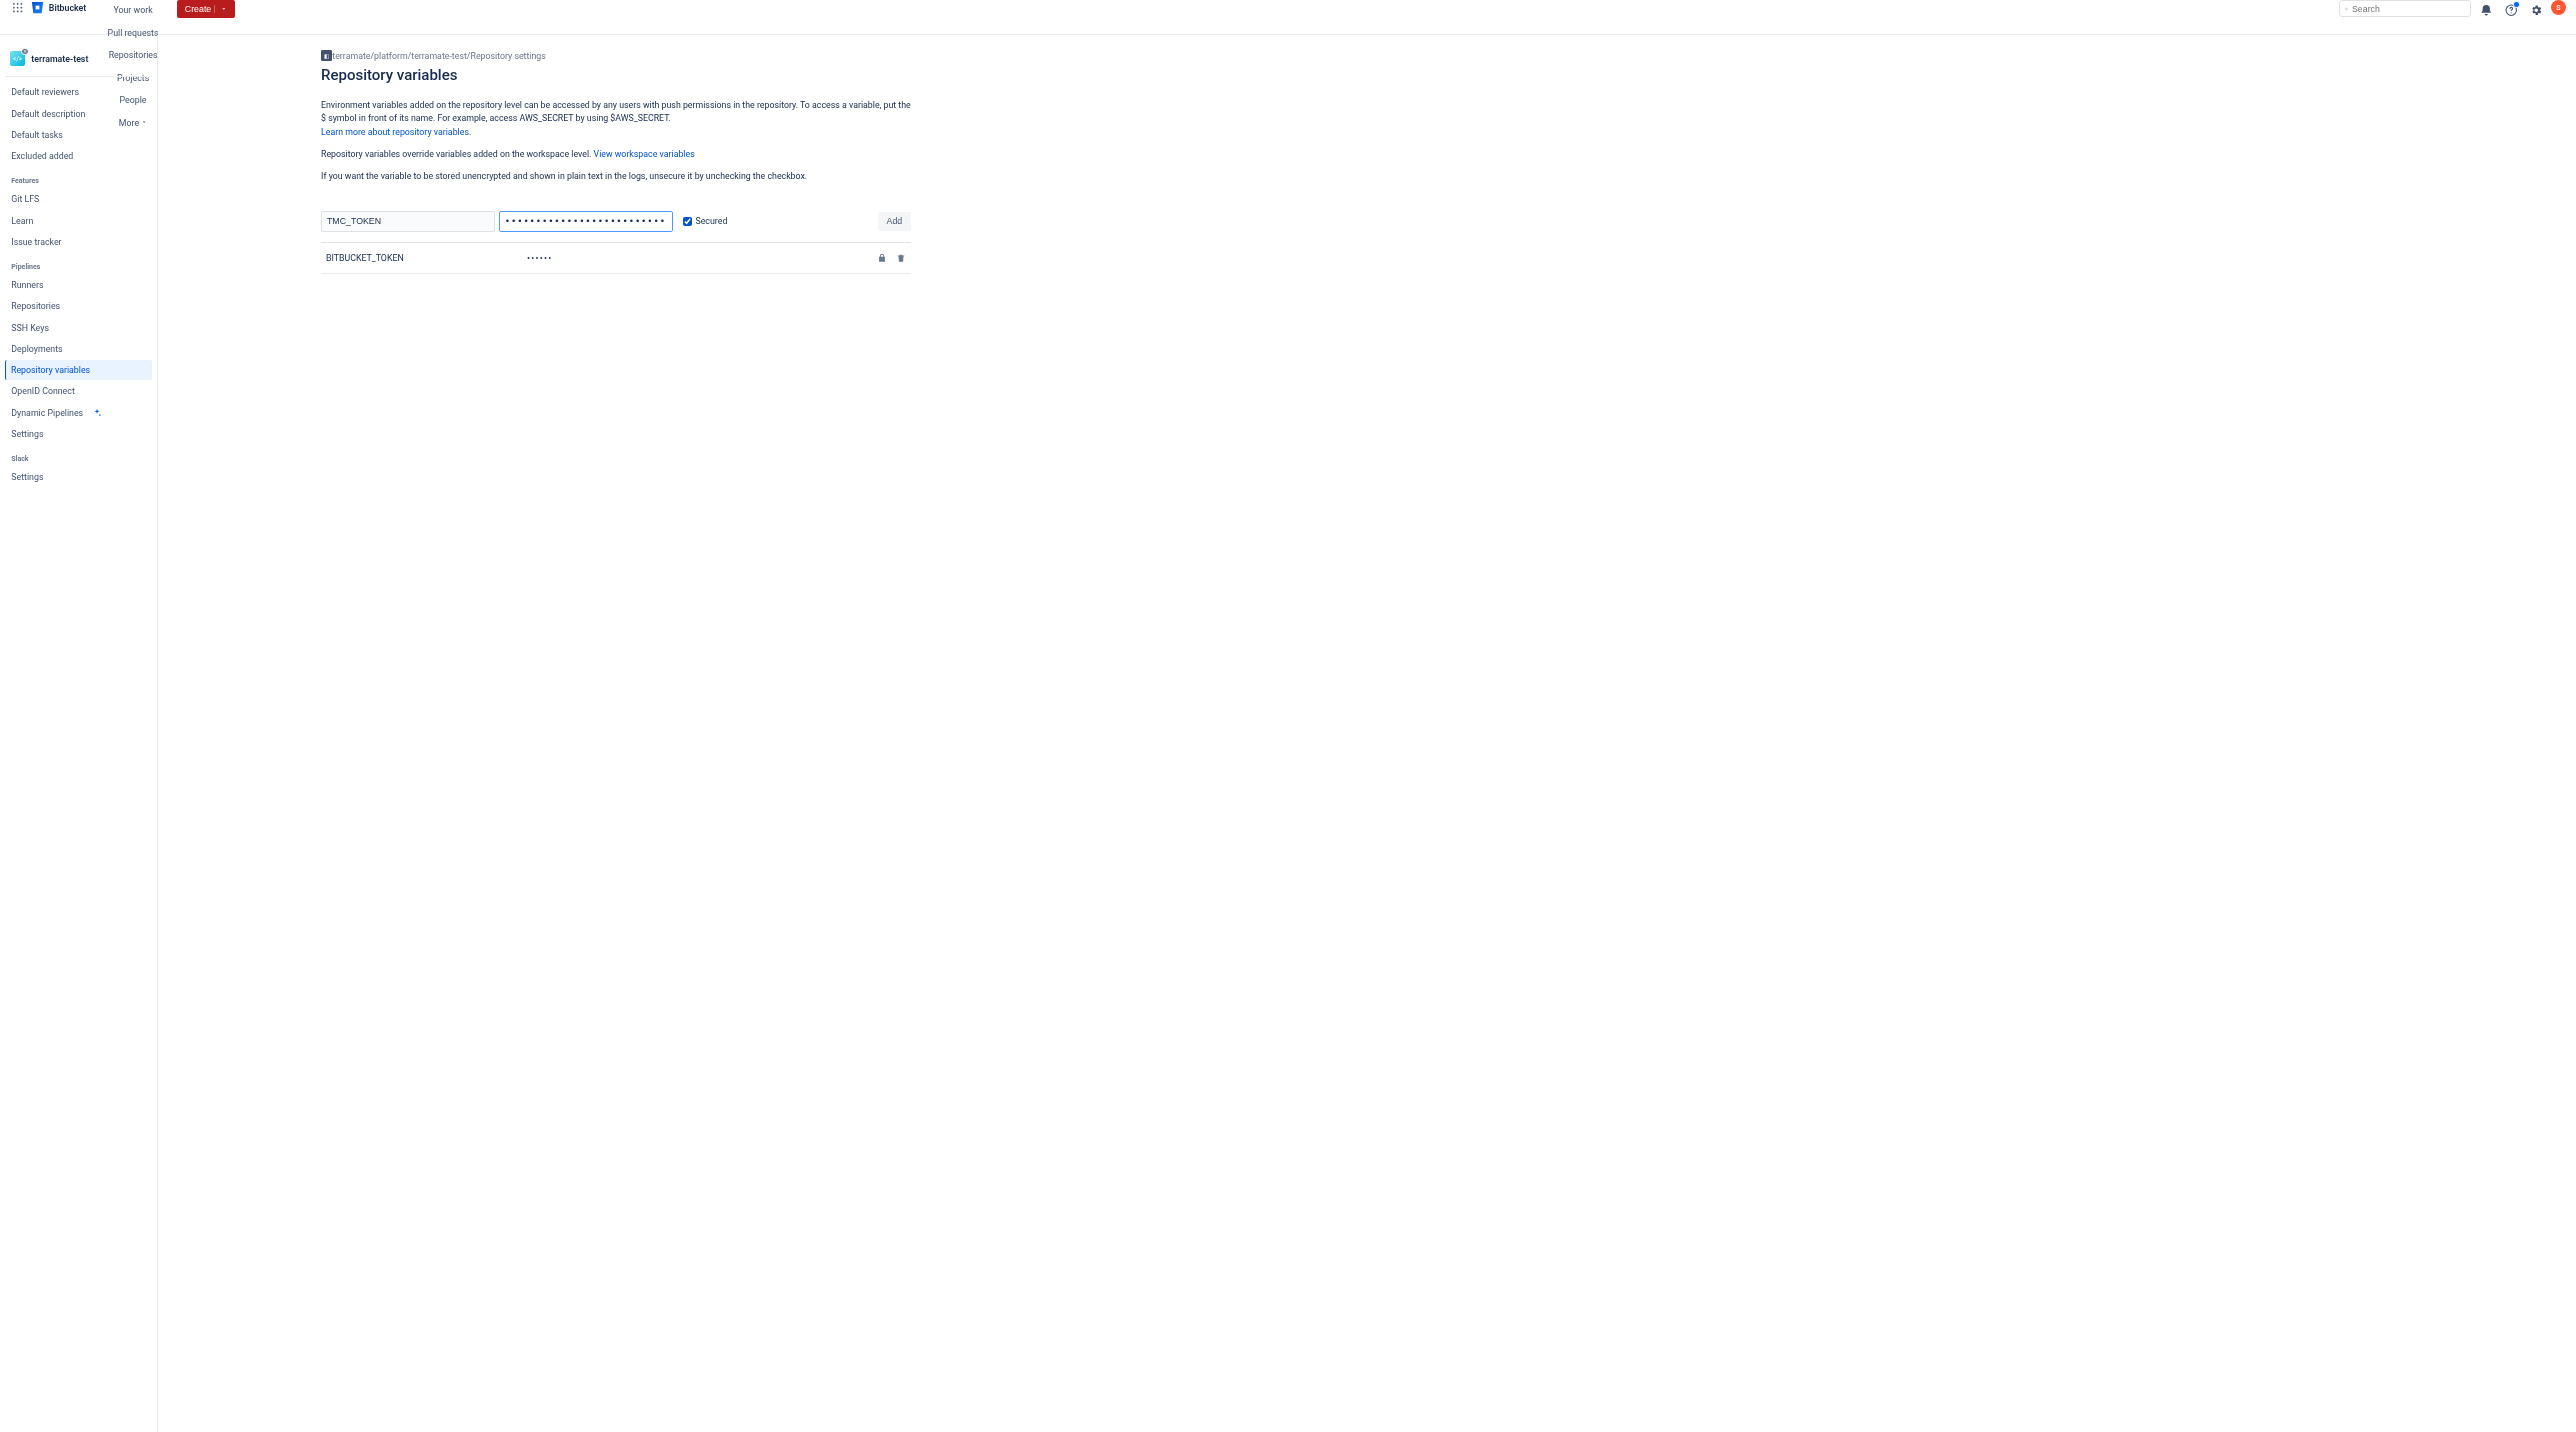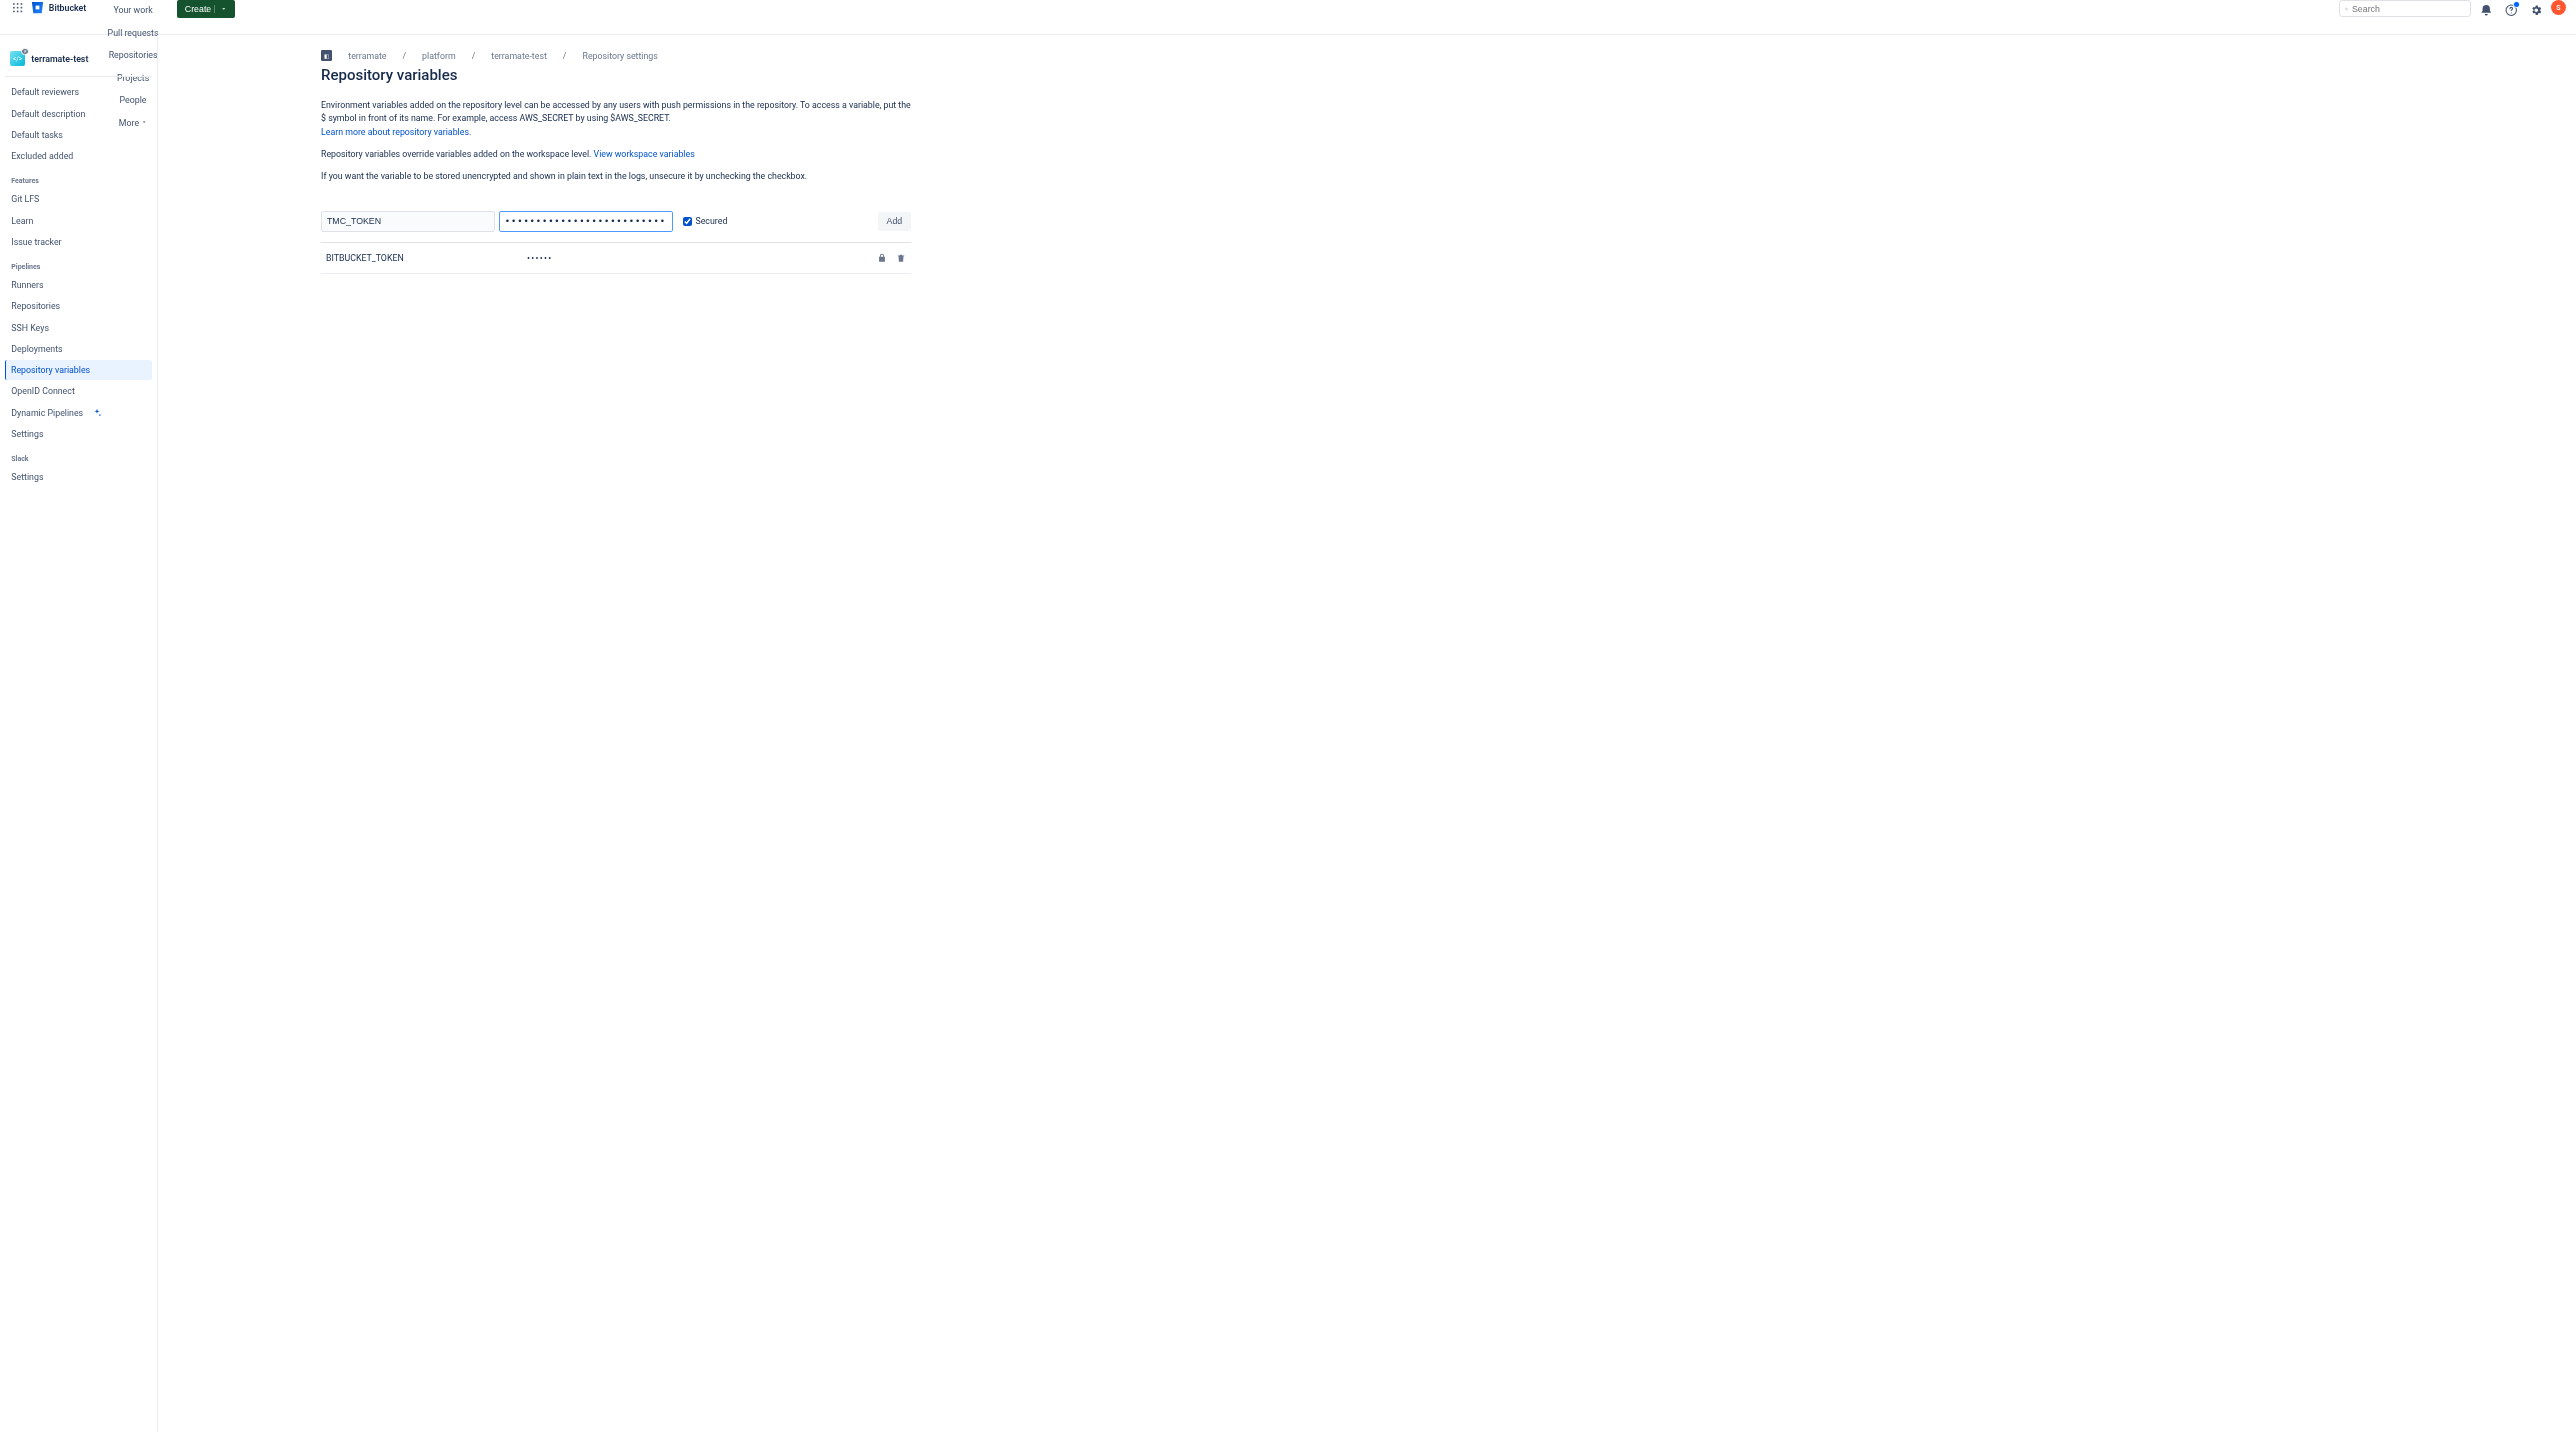--- a/index.html
+++ b/index.html
@@ -6,21 +6,21 @@
     body { font-family: -apple-system, BlinkMacSystemFont, 'Segoe UI', Roboto, sans-serif; font-size: 8.8px; color: #172B4D; background: #fff; }
     
     
     .topnav { height: 35px; display: flex; align-items: flex-start; padding: 0 10px; border-bottom: 0.6px solid #EBECF0; gap: 5px; }
     .apps-btn { width: 15px; height: 15px; display: flex; align-items: center; justify-content: center; color: #505F79; cursor: pointer; }
     .brand { display: flex; align-items: center; gap: 3.8px; font-weight: 600; font-size: 8.8px; color: #172B4D; margin-right: 10px; }
     .brand-logo { width: 15px; height: 15px; }
     .nav-links { display: flex; align-items: center; gap: 2.5px; flex-direction: column; }
     .nav-link { padding: 5px 6.3px; color: #42526E; border-radius: 1.9px; cursor: pointer; }
     .more-dropdown { display: flex; align-items: center; gap: 1.9px; }
-    .create-btn { background: #14532d; color: #fff; border: none; padding: 3.8px 7.5px; border-radius: 1.9px; font-size: 8.8px; display: flex; align-items: center; gap: 3px; margin-left: 7.5px; cursor: pointer; }
+    .create-btn { background: #b91c1c; color: #fff; border: none; padding: 3.8px 7.5px; border-radius: 1.9px; font-size: 8.8px; display: flex; align-items: center; gap: 3px; margin-left: 7.5px; cursor: pointer; }
     .create-btn .chev { border-left: 0.6px solid rgba(255,255,255,0.3); padding-left: 5px; }
     .spacer { flex: 1; }
     .search-box { display: flex; align-items: center; border: 1.3px solid #DFE1E6; border-radius: 3.1px; padding: 2.5px 5px; width: 132px; color: #6B778C; gap: 3.8px; }
     .search-box input { border: none; outline: none; font-size: 8.8px; flex: 1; background: transparent; }
     .topnav-icon { width: 20px; height: 20px; display: flex; align-items: center; justify-content: center; color: #42526E; cursor: pointer; position: relative; border-radius: 50%; }
     .badge-dot { position: absolute; top: 1.3px; right: 1.3px; width: 6.3px; height: 6.3px; background: #0065FF; border-radius: 50%; border: 1.3px solid #fff; }
     .avatar { width: 15px; height: 15px; border-radius: 50%; background: #FF5630; color: #fff; display: flex; align-items: center; justify-content: center; font-size: 7px; font-weight: 600; cursor: pointer; }
     
     
     .layout { display: flex; }
@@ -31,21 +31,21 @@
     .repo-icon-badge { position: absolute; top: -3.8px; right: -3.8px; width: 7.5px; height: 7.5px; background: #6B778C; border-radius: 50%; border: 1.3px solid #fff; color: #fff; font-size: 4.4px; display: flex; align-items: center; justify-content: center; }
     .repo-name { font-weight: 600; font-size: 8.8px; }
     .side-divider { border: none; border-top: 0.6px solid #EBECF0; margin: 5px 0; }
     .side-item { display: flex; align-items: center; padding: 5px 6.3px; color: #42526E; border-radius: 1.9px; cursor: pointer; gap: 6.3px; margin: 1.3px 0; font-size: 8.8px; }
     .side-item.active { background: #E9F2FF; color: #0052CC; border-left: 1.3px solid #0052CC; padding-left: 5px; }
     .side-section-label { font-size: 7px; font-weight: 700; color: #6B778C; padding: 10px 6.3px 2.5px; text-transform: none; }
     .sparkle { color: #0052CC; margin-left: 2.5px; }
     
     
     .main { flex: 1; padding: 15px 25px; max-width: 640px; margin-left: 138px; }
-    .breadcrumbs { display: flex; align-items: center; gap: 16px; color: #6B778C; font-size: 8.8px; margin-bottom: 5px; flex-wrap: wrap; }
+    .breadcrumbs { display: flex; align-items: center; gap: 0; color: #6B778C; font-size: 8.8px; margin-bottom: 5px; flex-wrap: wrap; }
     .breadcrumbs a { color: #6B778C; text-decoration: none; }
     .breadcrumbs .sep { color: #6B778C; }
     .bc-icon { width: 11.3px; height: 11.3px; background: #42526E; border-radius: 1.3px; display: inline-flex; align-items: center; justify-content: center; color: #fff; font-size: 5.6px; }
     h1 { font-size: 15px; font-weight: 500; color: #172B4D; margin-bottom: 15px; }
     .desc { color: #172B4D; font-size: 8.8px; line-height: 1.5; margin-bottom: 8.8px; }
     .desc a { color: #0052CC; text-decoration: none; }
     
     
     .var-form { display: flex; align-items: center; gap: 3.8px; margin-top: 28px; margin-bottom: 5px; }
     .text-input { border: 1.3px solid #DFE1E6; border-radius: 1.9px; padding: 4.4px 5px; font-size: 8.8px; color: #172B4D; background: #FAFBFC; }

